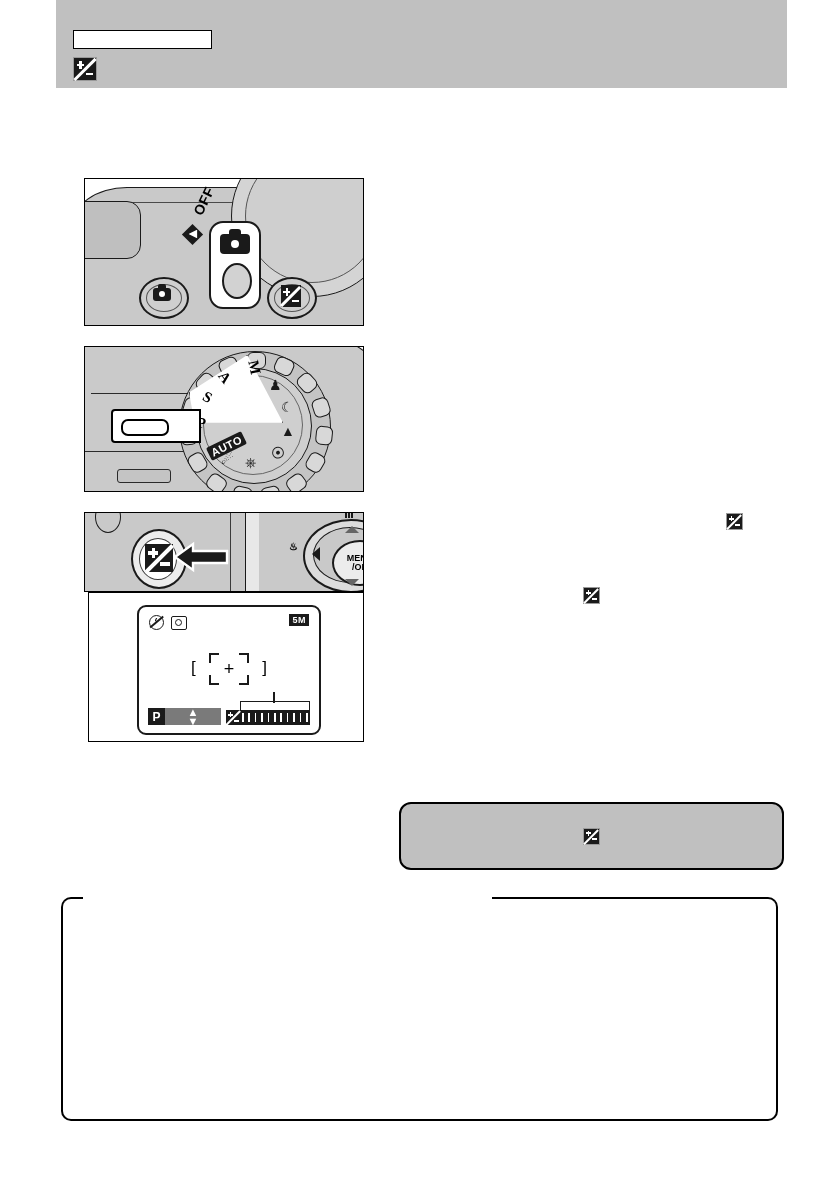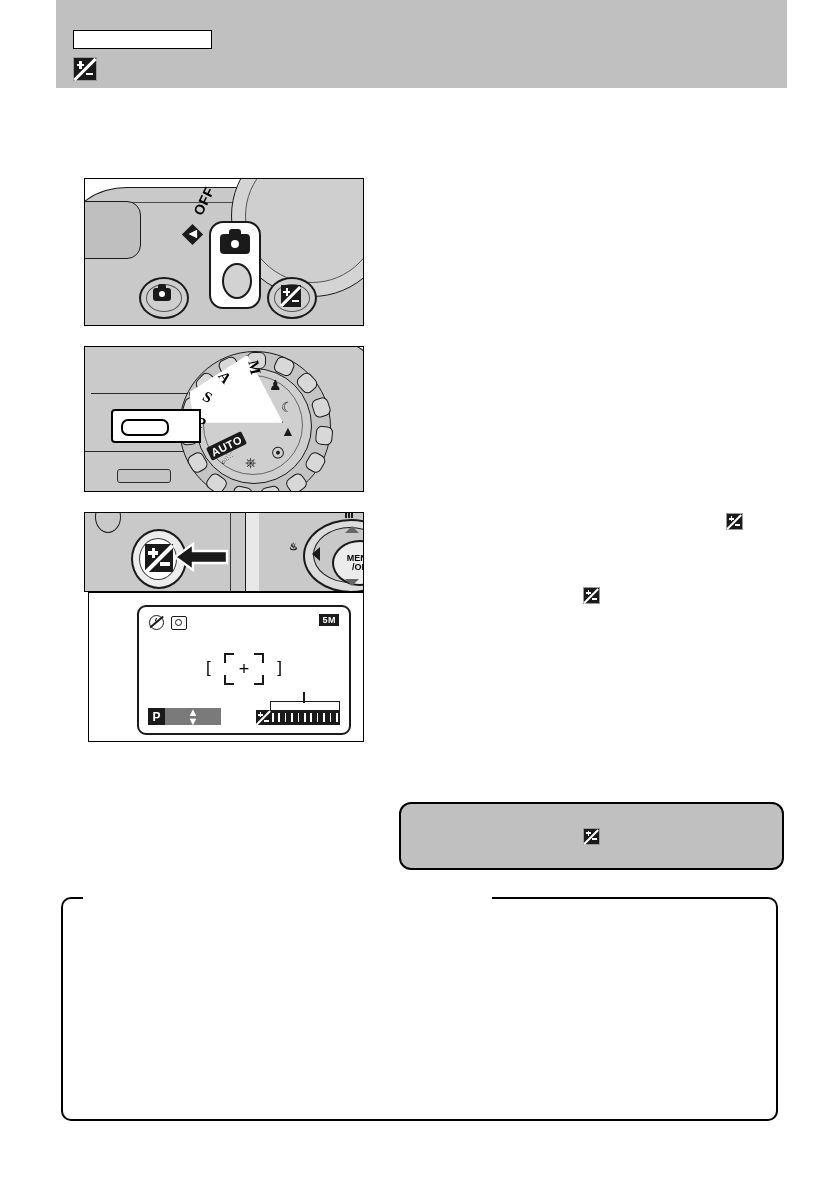--- a/index.html
+++ b/index.html
@@ -454,21 +454,20 @@
   }
 
   
   .lcd-screen {
     position: absolute;
     left: 48px; top: 12px;
     width: 180px; height: 126px;
     background: #ffffff;
     border: 2.2px solid #1a1a1a;
     border-radius: 9px;
-    padding-left: 30px;
   }
   .lcd-topleft {
     position: absolute;
     left: 10px; top: 8px;
     display: flex;
     gap: 7px;
     align-items: center;
   }
   .lcd-flashoff {
     position: relative;

